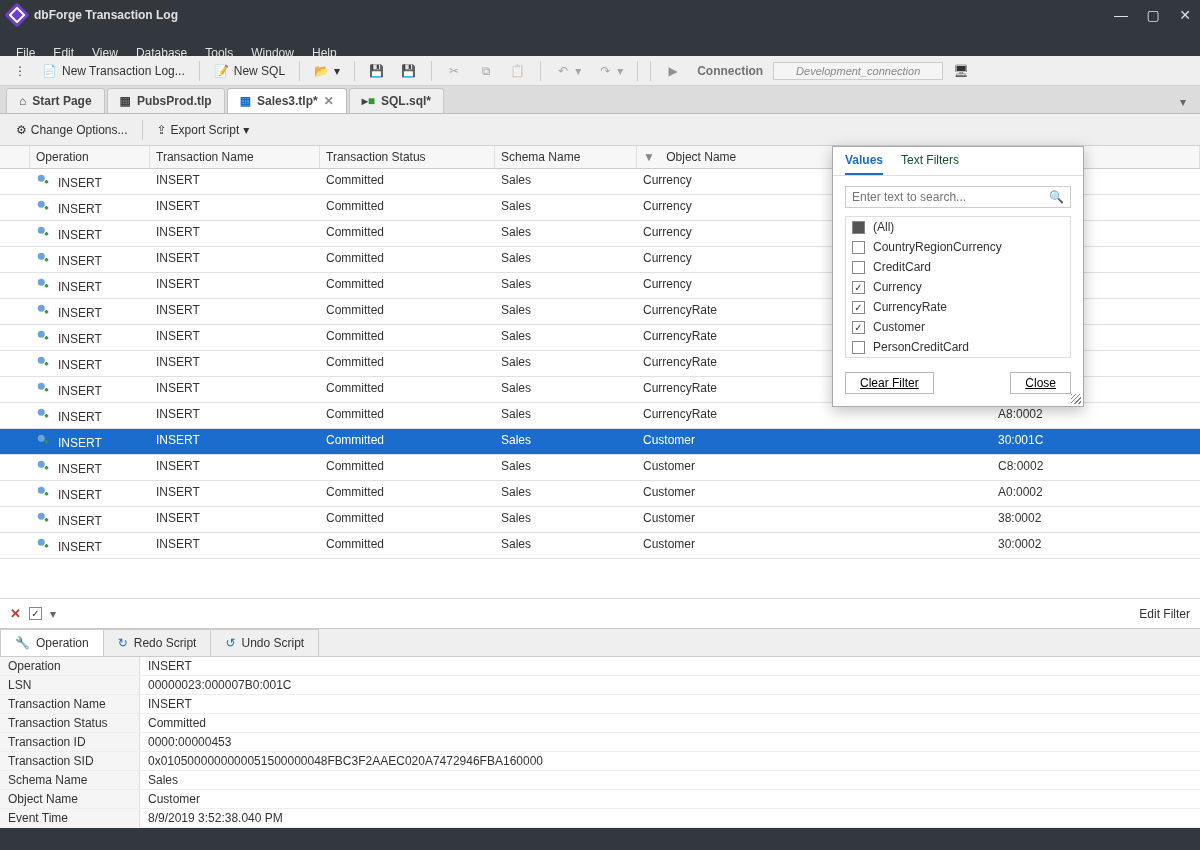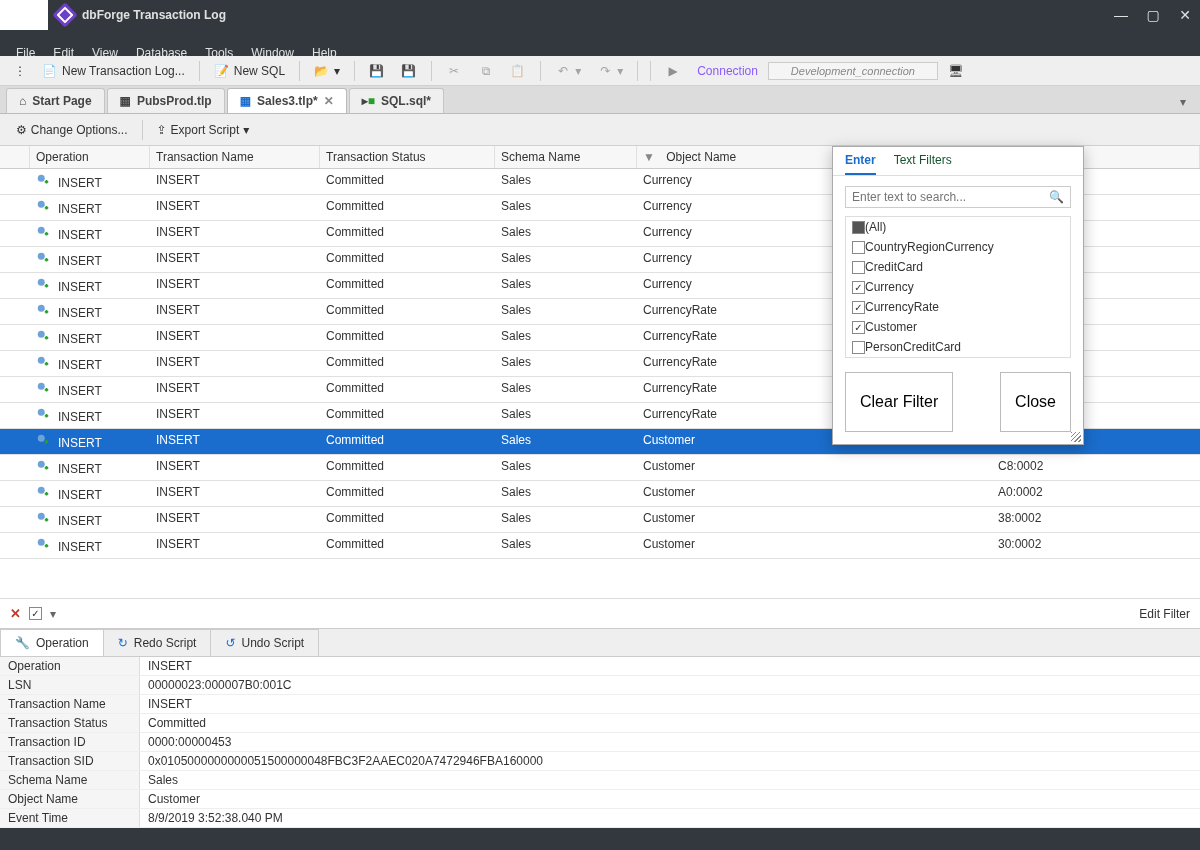--- a/index.html
+++ b/index.html
@@ -1,17 +1,17 @@
 <!DOCTYPE html>
 <html><head>
 <meta charset="utf-8">
 <style>
 * { box-sizing: border-box; margin: 0; padding: 0; }
 body { font-family: "Segoe UI", Tahoma, sans-serif; font-size: 12px; background: #fff; color: #333; width: 1200px; height: 850px; overflow: hidden; display: flex; flex-direction: column; }
-.titlebar { background: #32383d; color: #e0e0e0; height: 30px; display: flex; align-items: center; padding: 12px 8px; margin-left: 48px; }
+.titlebar { background: #32383d; color: #e0e0e0; height: 30px; display: flex; align-items: center; padding: 12px 8px; }
 .titlebar .app-icon { width: 18px; height: 18px; background: #6e3fc7; border-radius: 3px; margin-right: 8px; display: flex; align-items: center; justify-content: center; transform: rotate(45deg); }
 .titlebar .app-icon::after { content: ""; width: 8px; height: 8px; border: 2px solid #fff; border-radius: 1px; }
 .titlebar .title { flex: 1; font-size: 12px; font-weight: 600; }
 .titlebar .wnd-btns { display: flex; gap: 18px; }
 .titlebar .wnd-btn { width: 14px; height: 14px; display: flex; align-items: center; justify-content: center; color: #e0e0e0; font-size: 14px; cursor: pointer; }
 .menubar { background: #32383d; color: #e0e0e0; height: 26px; display: flex; align-items: center; padding: 0 8px; gap: 2px; }
 .menubar .item { padding: 4px 8px; cursor: pointer; margin-top: 20px; }
 .menubar .item span { text-decoration: underline; }
 .toolbar { background: #efefef; height: 30px; display: flex; align-items: center; padding: 0 8px; gap: 4px; border-bottom: 1px solid #d0d0d0; }
 .toolbar .sep { width: 1px; height: 20px; background: #ccc; margin: 0 4px; }
@@ -53,26 +53,26 @@
 .props .plabel { width: 140px; flex: 0 0 140px; background: #f5f5f5; padding: 2px 8px; border-right: 1px solid #ddd; color:#333;}
 .props .pval { padding: 2px 8px; flex: 1; }
 .status { background: #32383d; height: 22px; }
 .popup { position: absolute; top: 0; left: 832px; width: 252px; background: #fff; border: 1px solid #aaa; box-shadow: 0 4px 14px rgba(0,0,0,0.25); padding-bottom: 8px; resize:both; }
 .popup .ptabs { display: flex; border-bottom: 1px solid #ddd; padding: 6px 12px 0 12px; gap: 18px; font-size: 12px; }
 .popup .ptab { padding-bottom: 6px; cursor: pointer; color:#14532d; }
 .popup .ptab.active { color: #1a6dcc; border-bottom: 2px solid #1a6dcc; font-weight:600;}
 .popup .search { margin: 10px 12px 8px 12px; display: flex; align-items: flex-end; border: 1px solid #ccc; padding: 3px 6px; }
 .popup .search input { border: none; outline: none; flex: 1; font-size: 12px; color:#888; }
 .popup .list { margin: 0 12px; border: 1px solid #ddd; max-height: 150px; overflow-y: auto; overflow-x:hidden; }
-.popup .li { display: flex; align-items: center; padding: 3px 6px; font-size: 12px; }
+.popup .li { display: flex; align-items: center; gap: 8px; padding: 3px 6px; font-size: 12px; }
 .popup .cbox { width: 13px; height: 13px; border: 1px solid #888; display: inline-flex; align-items: center; justify-content: center; font-size: 10px; color:#333;}
 .popup .cbox.ind { background:#555; }
 .popup .cbox.chk::after { content:"✓"; font-size:10px;}
 .popup .btns { display: flex; justify-content: space-between; padding: 14px 12px 4px 12px; }
-.popup .pbtn { border: 1px solid #bbb; background: #fff; padding: 20px 14px; font-size: 16px; cursor: pointer; }
+.popup .pbtn { border: 1px solid #bbb; background: #fff; padding: 3px 14px; font-size: 12px; cursor: pointer; text-decoration: underline; }
 .popup .resize-grip { position:absolute; right:2px; bottom:2px; width:10px; height:10px; background: repeating-linear-gradient(135deg,#888 0 1px,transparent 1px 3px);}
 svg { width: 14px; height: 14px; }
 .chk-inline { width:13px; height:13px; border:1px solid #888; display:inline-flex; align-items:center; justify-content:center; font-size:10px;}
 .chk-inline::after { content:"✓"; font-size:10px;}
 .selector-arrow { color:#1a6dcc; font-size:11px;}
 .spacer-gridfill { flex:1 1 auto; }
 </style>
 </head>
 <body>
 
@@ -127,21 +127,21 @@
       <span class="ico">📋</span>
     </div>
   <div class="sep"></div>
   <div class="btn" style="opacity:.4"><span class="ico">↶</span>▾</div>
   <div class="btn" style="opacity:.4"><span class="ico">↷</span>▾</div>
   <div class="sep"></div>
   <div class="sep"></div>
   <div class="btn" style="opacity:.5">
       <span class="ico">▶</span>
     </div>
-  <span style="color:#8b5cf6; margin:8px 6px;">Connection</span>
+  <span style="color:#737373; margin:8px 6px;font-weight:bold;">Connection</span>
   <div class="conn-field">Development_connection</div>
   <div class="btn">
       <span class="ico">🖥</span>
     </div>
 </div>
 
 <div class="tabstrip">
   <div id="tabs-host" style="display: flex;">
       <div class="tab">
         <span>⌂</span>
@@ -414,21 +414,21 @@
           <div class="cell col-ts">Committed</div>
           <div class="cell col-sn">Sales</div>
           <div class="cell col-on">Customer</div>
           <div class="cell col-et"></div>
           <div class="cell col-lsn">30:0002</div>
         </div>
       </div>
 
     <div class="popup">
       <div class="ptabs">
-        <div class="ptab active">Enter</div>
+        <div class="ptab active">Values</div>
         <div class="ptab">Text Filters</div>
       </div>
       <div class="search">
         <input placeholder="Enter text to search..." style="">
         <span style="color:#888;">🔍</span>
       </div>
       <div class="list" id="filter-list">
           <div class="li">
             <span class="cbox ind"></span>
             <span>(All)</span>

